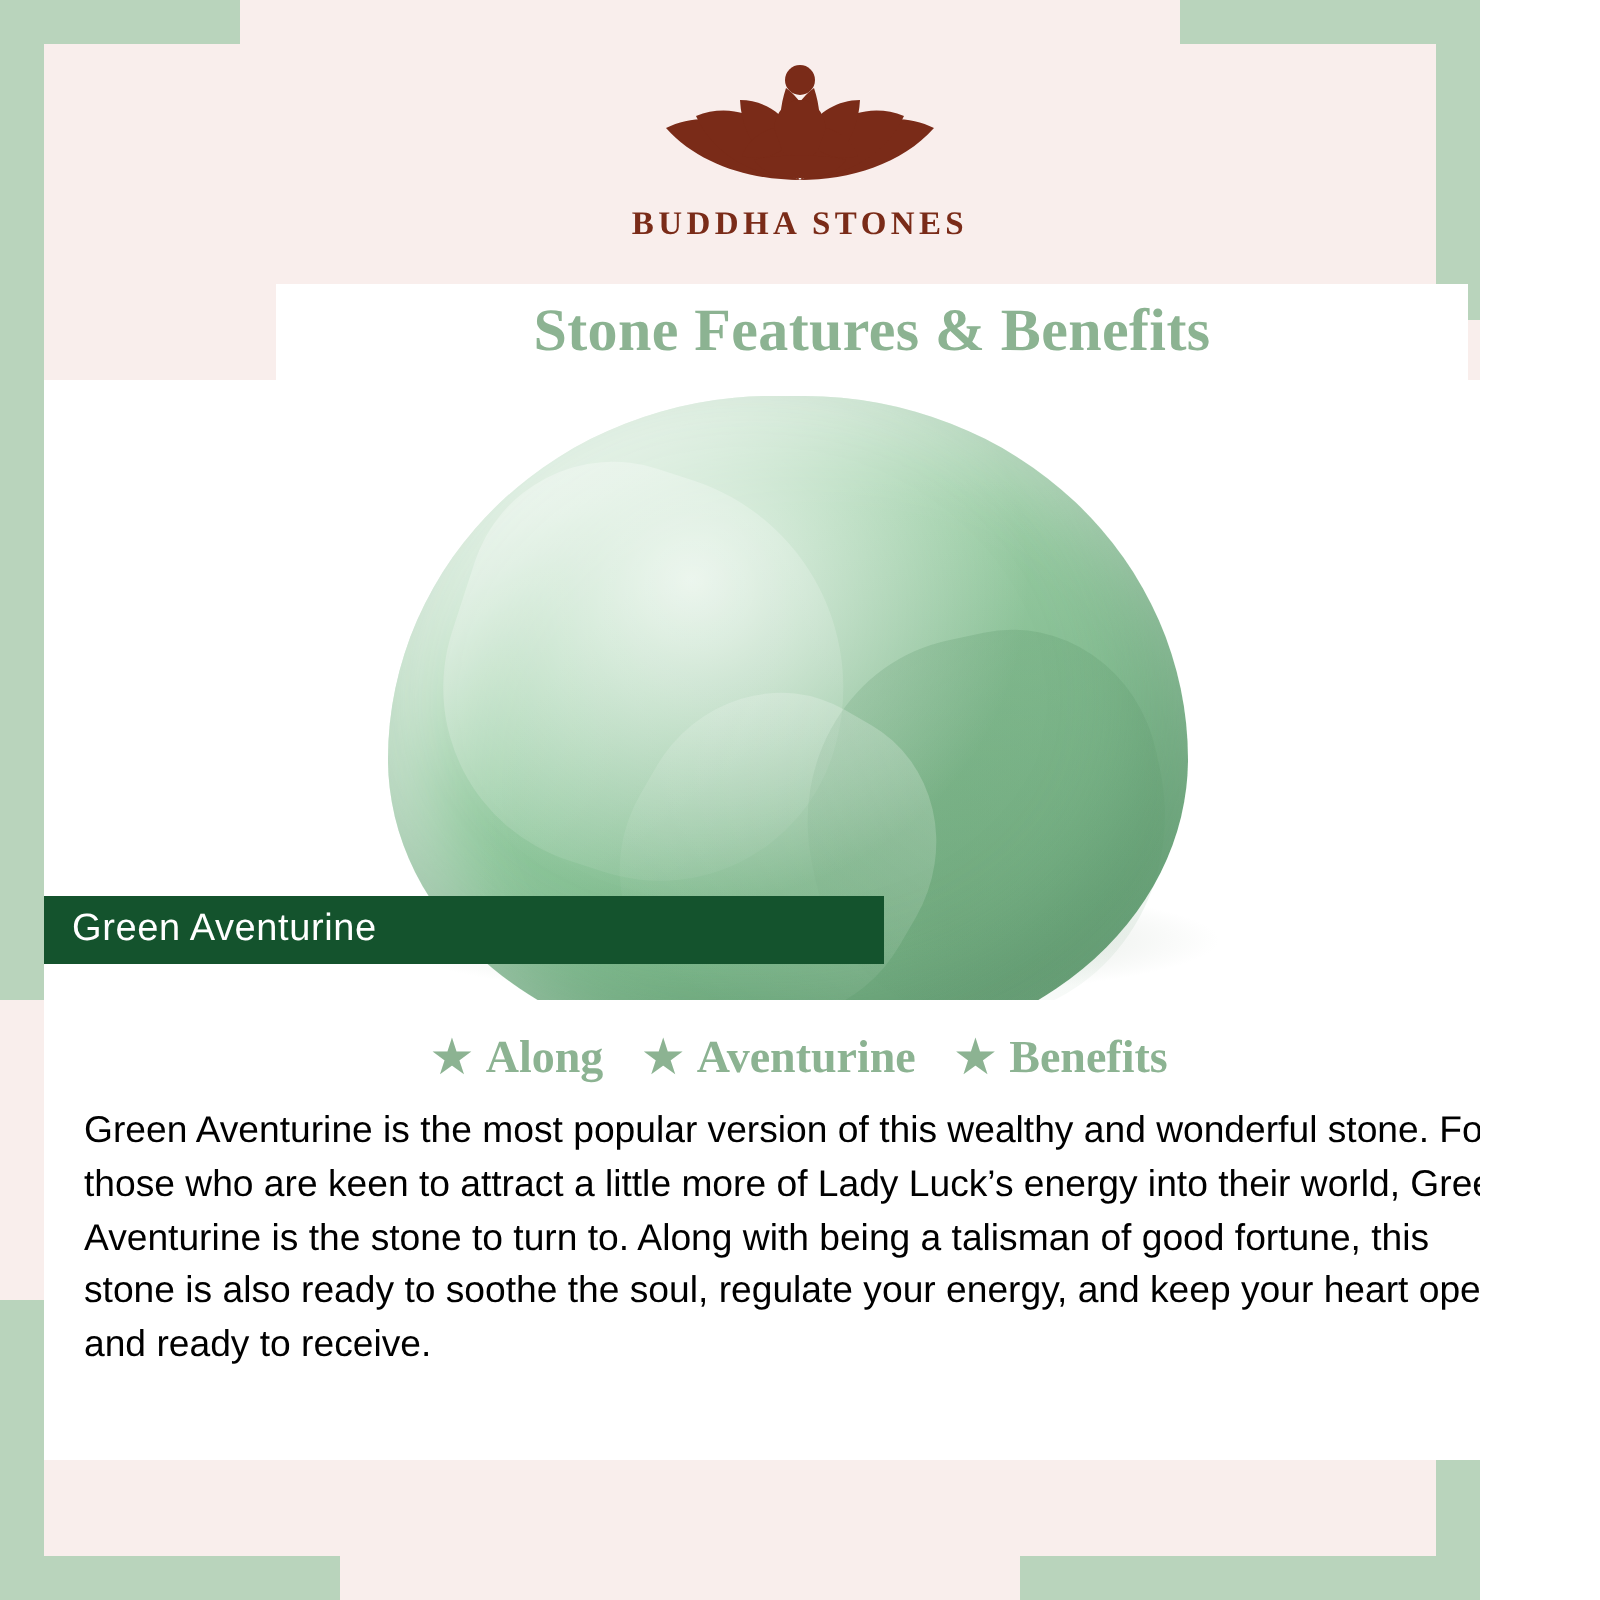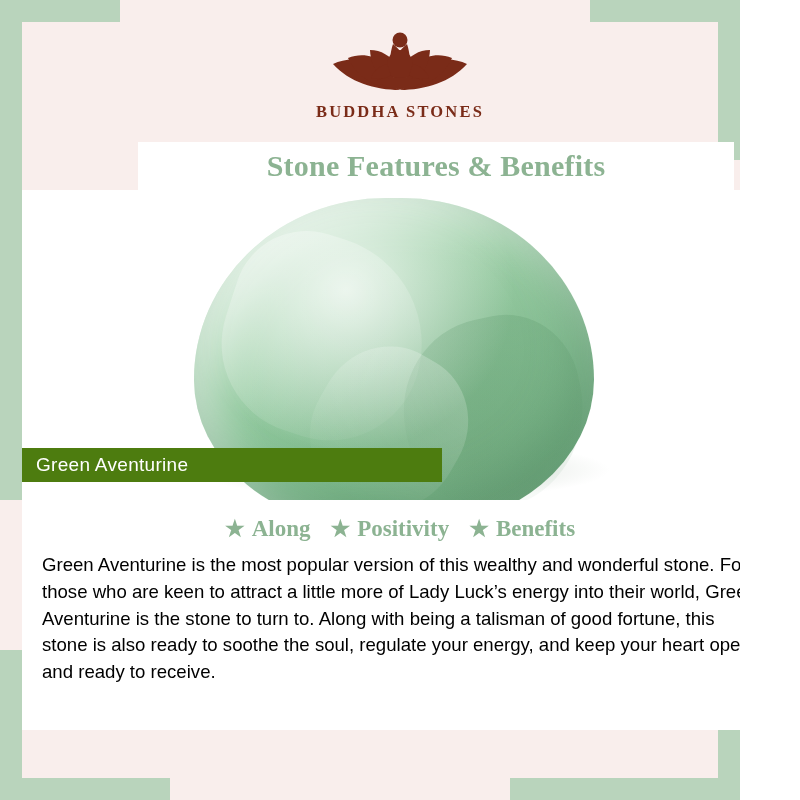--- a/index.html
+++ b/index.html
@@ -176,21 +176,21 @@
     background: linear-gradient(180deg, rgba(255,255,255,0.22), rgba(255,255,255,0));
   }
 
   
   .stone-label {
     position: absolute;
     left: 22px;
     top: 448px;
     width: 420px;
     height: 34px;
-    background: #4d7c0f;
+    background: #14532d;
     z-index: 5;
     display: flex;
     align-items: center;
     padding-left: 14px;
     box-sizing: border-box;
   }
   .stone-label span {
     color: #ffffff;
     font-size: 19px;
     letter-spacing: 0.3px;
@@ -300,21 +300,21 @@
   </div>
 
   <div class="body-panel">
     <div class="keywords">
       <div class="keyword">
         <span class="star">★</span>
         <span>Along</span>
       </div>
       <div class="keyword">
         <span class="star">★</span>
-        <span>Positivity</span>
+        <span>Aventurine</span>
       </div>
       <div class="keyword">
         <span class="star">★</span>
         <span>Benefits</span>
       </div>
     </div>
     <p class="description">Green Aventurine is the most popular version of this wealthy and wonderful stone. For those who are keen to attract a little more of Lady Luck’s energy into their world, Green Aventurine is the stone to turn to. Along with being a talisman of good fortune, this stone is also ready to soothe the soul, regulate your energy, and keep your heart open and ready to receive.</p>
   </div>
 
 </div>

